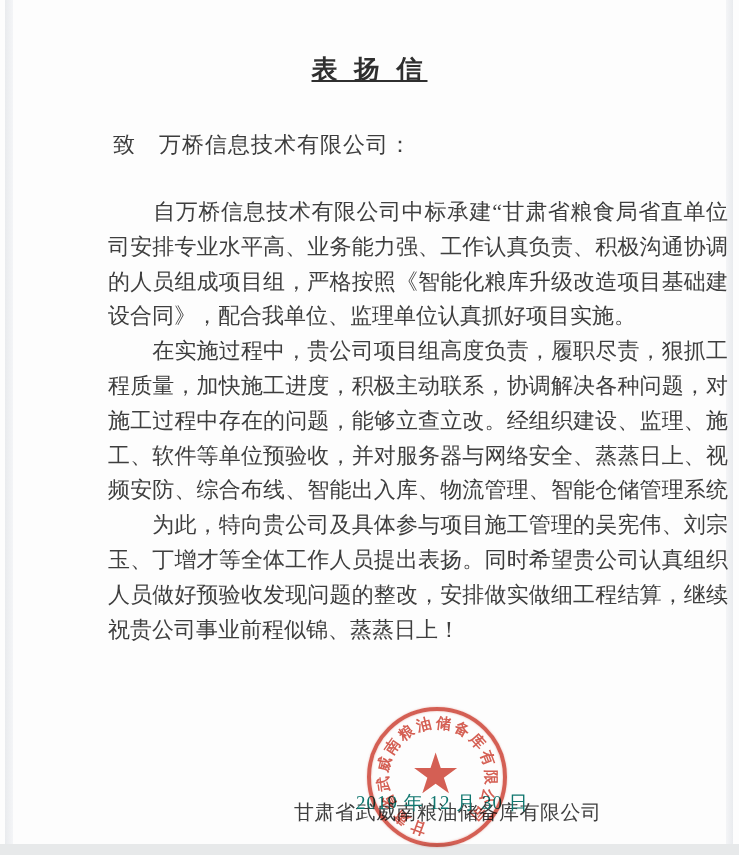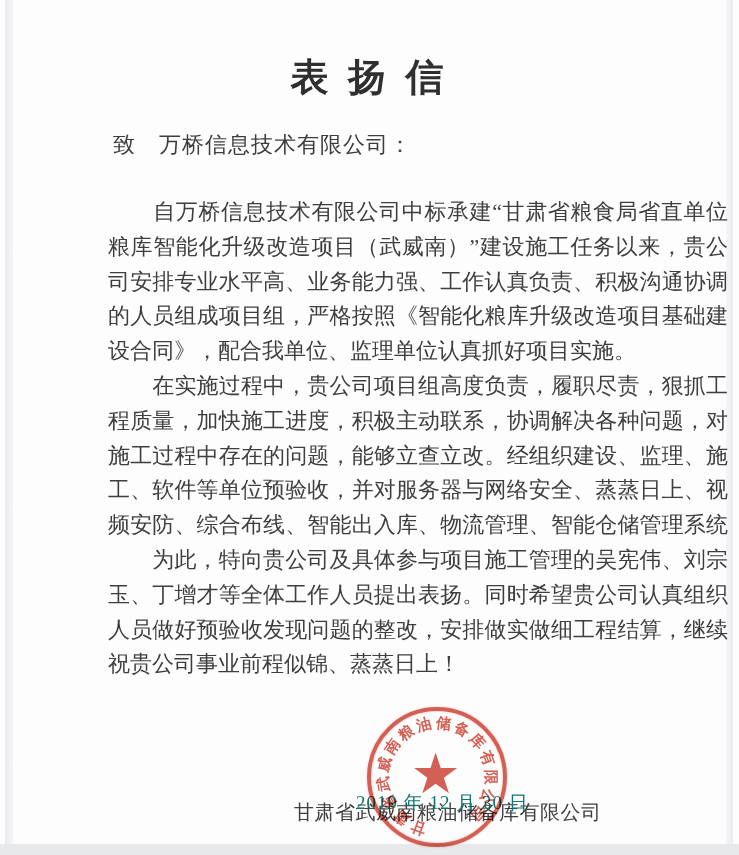--- a/index.html
+++ b/index.html
@@ -25,24 +25,25 @@
     background: linear-gradient(to left, #e9ebee, #f4f5f7);
   }
   .edge-bottom {
     position: absolute; left: 0; top: 844px; width: 739px; height: 11px;
     background: #e7e9ea;
   }
   .title {
     position: absolute;
     left: 0; top: 52px; width: 739px;
     text-align: center;
-    font-size: 38px;
+    font-size: 26px;
     font-weight: bold;
     letter-spacing: 5px;
     color: #2f2f2f;
+    text-decoration: underline;
   }
   .salutation {
     position: absolute;
     left: 113px; top: 130px;
     font-size: 22px;
     color: #3d3d3d;
     letter-spacing: 1px;
   }
   .letter-body {
     position: absolute;
@@ -128,21 +129,20 @@
   <div class="edge-left"></div>
   <div class="edge-right"></div>
   <div class="edge-bottom"></div>
 
   <div class="title">表 扬 信</div>
 
   <div class="salutation">致　万桥信息技术有限公司：</div>
 
   <div class="letter-body">
       <div class="line">　　自万桥信息技术有限公司中标承建“甘肃省粮食局省直单位</div>
-      <div class="line">粮库智能化升级改造项目（武威南）”建设施工任务以来，贵公</div>
       <div class="line">司安排专业水平高、业务能力强、工作认真负责、积极沟通协调</div>
       <div class="line">的人员组成项目组，严格按照《智能化粮库升级改造项目基础建</div>
       <div class="line last">设合同》，配合我单位、监理单位认真抓好项目实施。</div>
       <div class="line">　　在实施过程中，贵公司项目组高度负责，履职尽责，狠抓工</div>
       <div class="line">程质量，加快施工进度，积极主动联系，协调解决各种问题，对</div>
       <div class="line">施工过程中存在的问题，能够立查立改。经组织建设、监理、施</div>
       <div class="line">工、软件等单位预验收，并对服务器与网络安全、蒸蒸日上、视</div>
       <div class="line">频安防、综合布线、智能出入库、物流管理、智能仓储管理系统</div>
       <div class="line">　　为此，特向贵公司及具体参与项目施工管理的吴宪伟、刘宗</div>
       <div class="line">玉、丁增才等全体工作人员提出表扬。同时希望贵公司认真组织</div>

